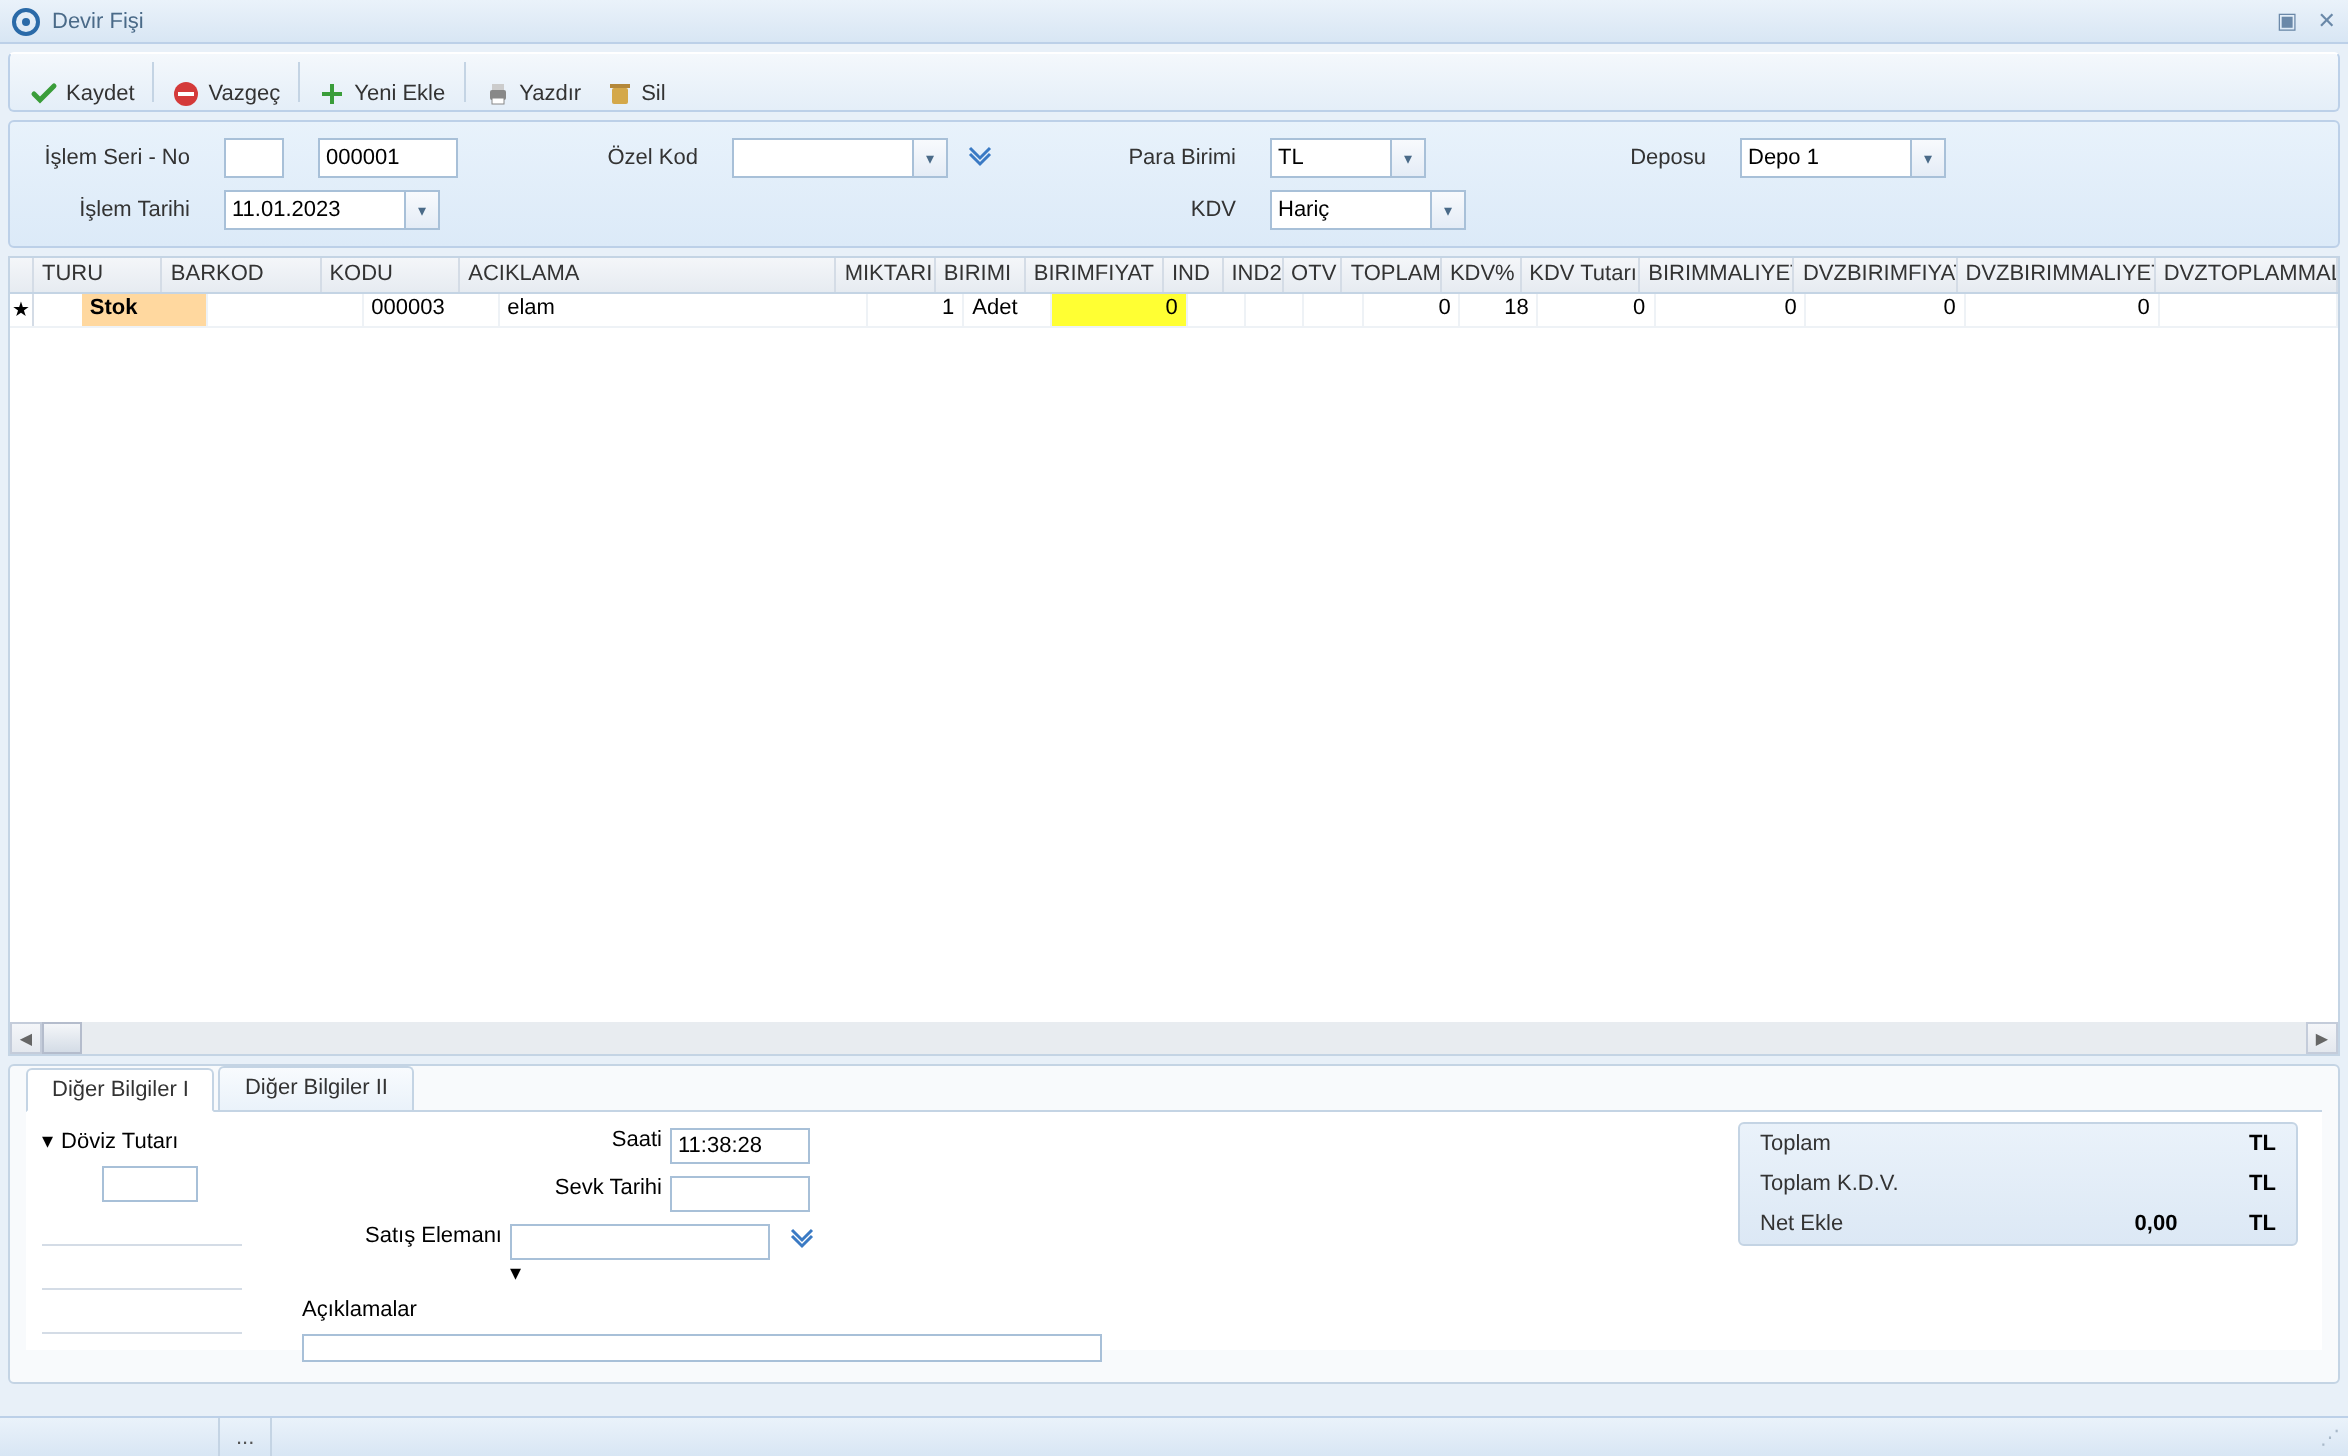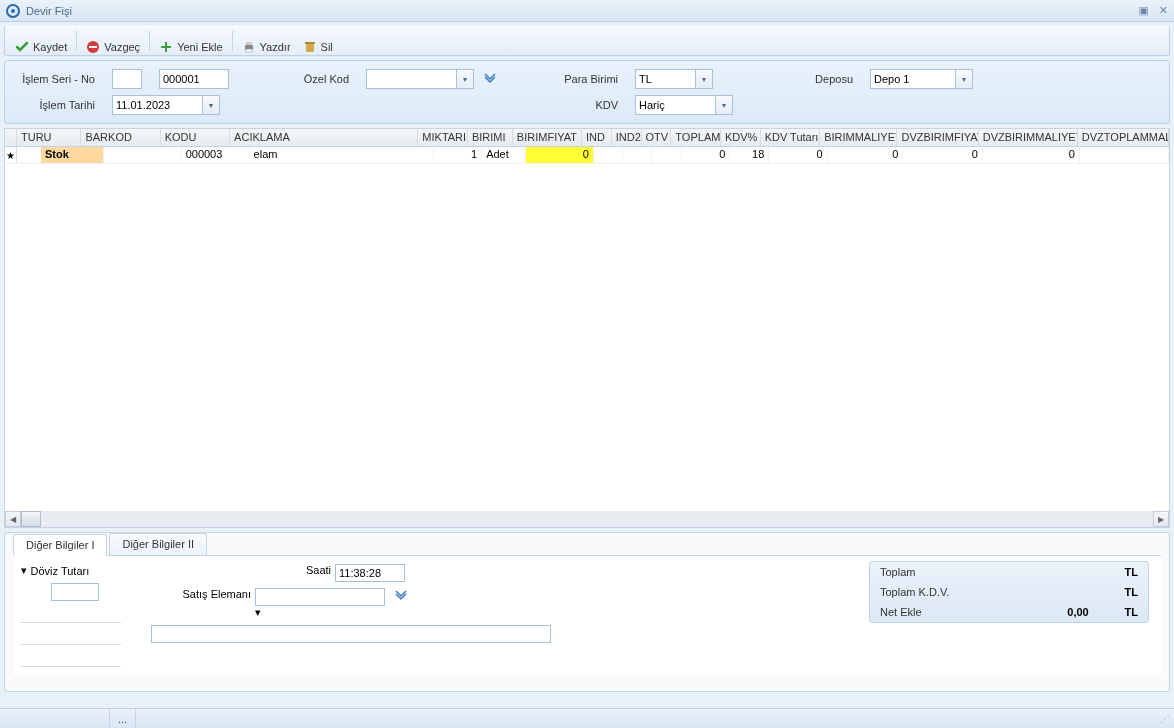--- a/index.html
+++ b/index.html
@@ -254,32 +254,39 @@
       <div class="dk-empty"></div>
       <div class="dk-empty"></div>
       <div class="dk-empty"></div>
     </div>
     <div class="tab-mid">
       <div class="frow">
         <label>Saati</label>
         <input type="text" style="width: 70px;" value="11:38:28">
       </div>
       <div class="frow">
+        <label>Sevk Tarihi</label>
+        <input type="text" style="width: 70px;" value="">
+      </div>
+      <div class="frow">
         <label style="min-width:100px">Satış Elemanı</label>
         <div class="combo">
           <input type="text" style="width: 130px;" value="">
           <div class="combo-btn">▾</div>
         </div>
         <span class="extra-btn">
           <svg width="12" height="12">
               <path d="M1 4 L6 9 L11 4" stroke="#3a7ac4" stroke-width="1.5" fill="none"></path>
               <path d="M1 1 L6 6 L11 1" stroke="#3a7ac4" stroke-width="1.5" fill="none"></path>
             </svg>
         </span>
       </div>
+      <div class="frow" style="align-items:flex-start">
+        <label style="min-width:20px">Açıklamalar</label>
+      </div>
       <input type="text" style="width: 400px; margin-left: 0px;" value="">
     </div>
   </div>
   <div class="totals-box">
     <div class="trow">
       <span class="tlabel">Toplam</span>
       <span class="tval"></span>
       <span class="tcur">TL</span>
     </div>
     <div class="trow">

